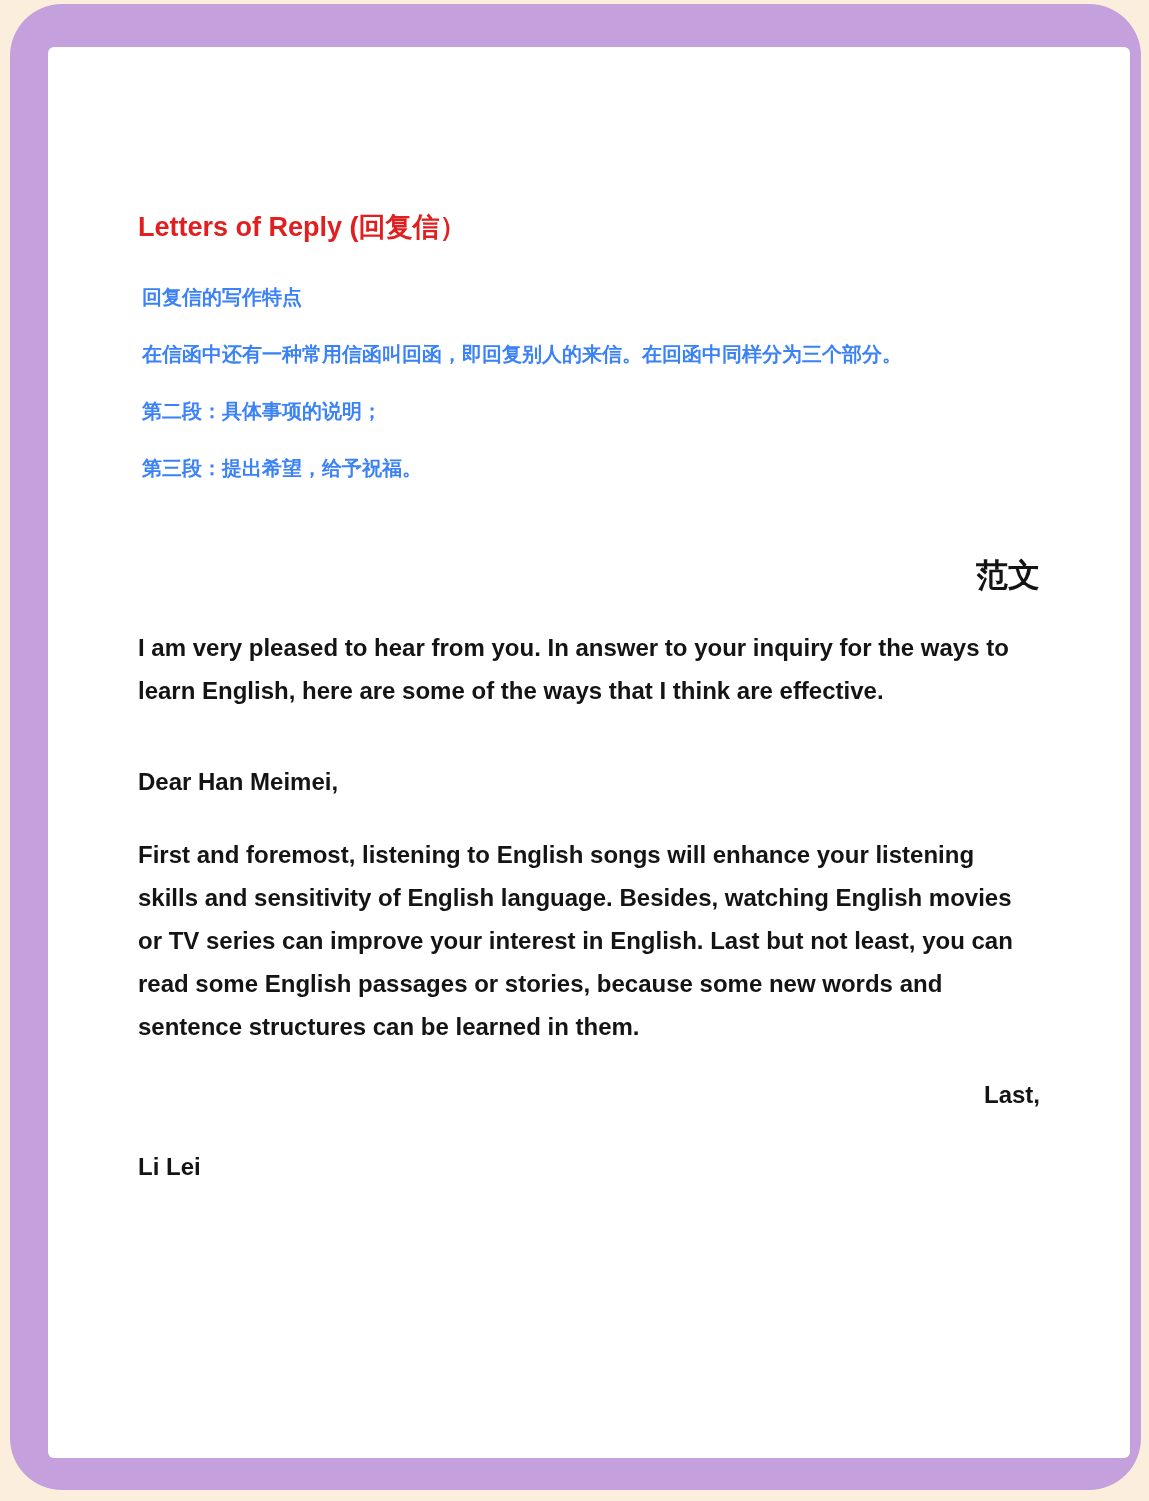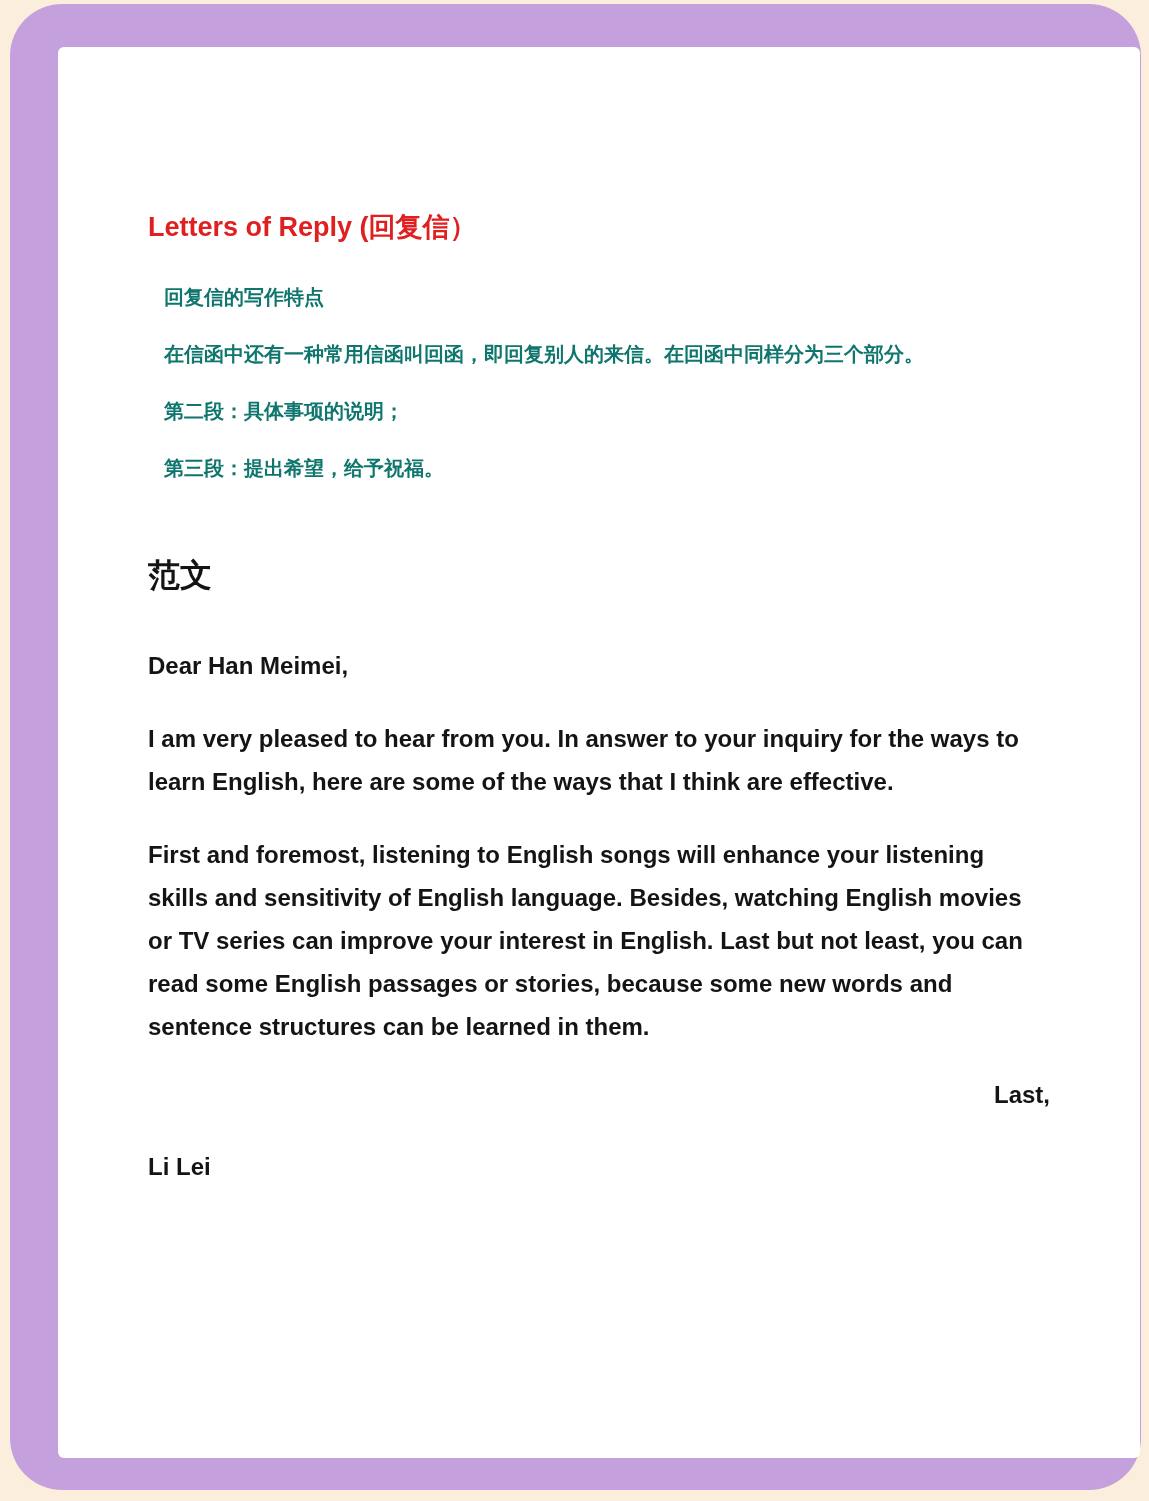--- a/index.html
+++ b/index.html
@@ -19,53 +19,54 @@
     position: absolute;
     left: 10px;
     top: 4px;
     width: 1131px;
     height: 1486px;
     background: #c4a0dc;
     border-radius: 52px;
   }
   .card {
     position: absolute;
-    left: 48px;
+    left: 38px;
     top: 43px;
     width: 1082px;
     height: 1411px;
     background: #ffffff;
     border-radius: 6px;
     padding: 0 90px;
     box-sizing: border-box;
     color: #141414;
   }
   .title {
     margin: 164px 0 0 0;
     font-size: 27px;
     line-height: 32px;
     font-weight: 700;
     color: #e02020;
   }
   .cn {
-    margin: 29px 0 0 16px;
+    margin: 29px 0 0 4px;
     font-size: 20px;
     line-height: 28px;
     font-weight: 600;
-    color: #0f766e;
+    color: #3b82f6;
   }
   .cn.first {
     margin-top: 40px;
   }
   .sample-heading {
     margin: 72px 0 0 0;
     font-size: 32px;
     line-height: 42px;
     font-weight: 700;
     color: #141414;
+    text-align: right;
   }
   .en {
     margin: 30px 0 0 0;
     font-size: 24px;
     line-height: 43px;
     font-weight: 700;
     color: #141414;
   }
   .en.salutation {
     margin-top: 48px;
@@ -92,23 +93,23 @@
 
       <p class="cn">在信函中还有一种常用信函叫回函，即回复别人的来信。在回函中同样分为三个部分。</p>
 
 
       <p class="cn">第二段：具体事项的说明；</p>
 
       <p class="cn">第三段：提出希望，给予祝福。</p>
 
       <h2 class="sample-heading">范文</h2>
 
+      <p class="en">I am very pleased to hear from you. In answer to your inquiry for the ways to learn English, here are some of the ways that I think are effective.</p>
+
       <p class="en salutation">Dear Han Meimei,</p>
-
-      <p class="en">I am very pleased to hear from you. In answer to your inquiry for the ways to learn English, here are some of the ways that I think are effective.</p>
 
       <p class="en">First and foremost, listening to English songs will enhance your listening skills and sensitivity of English language. Besides, watching English movies or TV series can improve your interest in English. Last but not least, you can read some English passages or stories, because some new words and sentence structures can be learned in them.</p>
 
 
       <p class="en closing">Last,</p>
 
       <p class="en signature">Li Lei</p>
 
     </div>
   </div>

